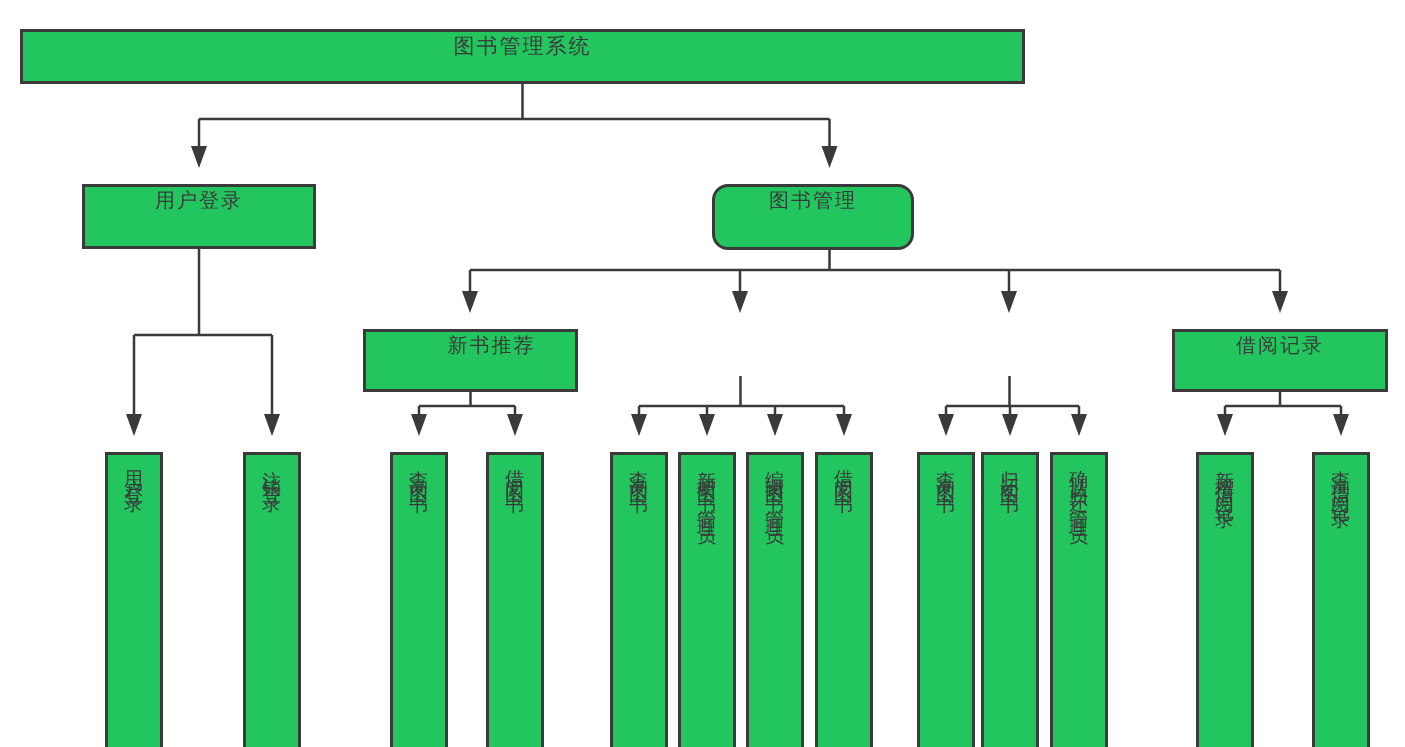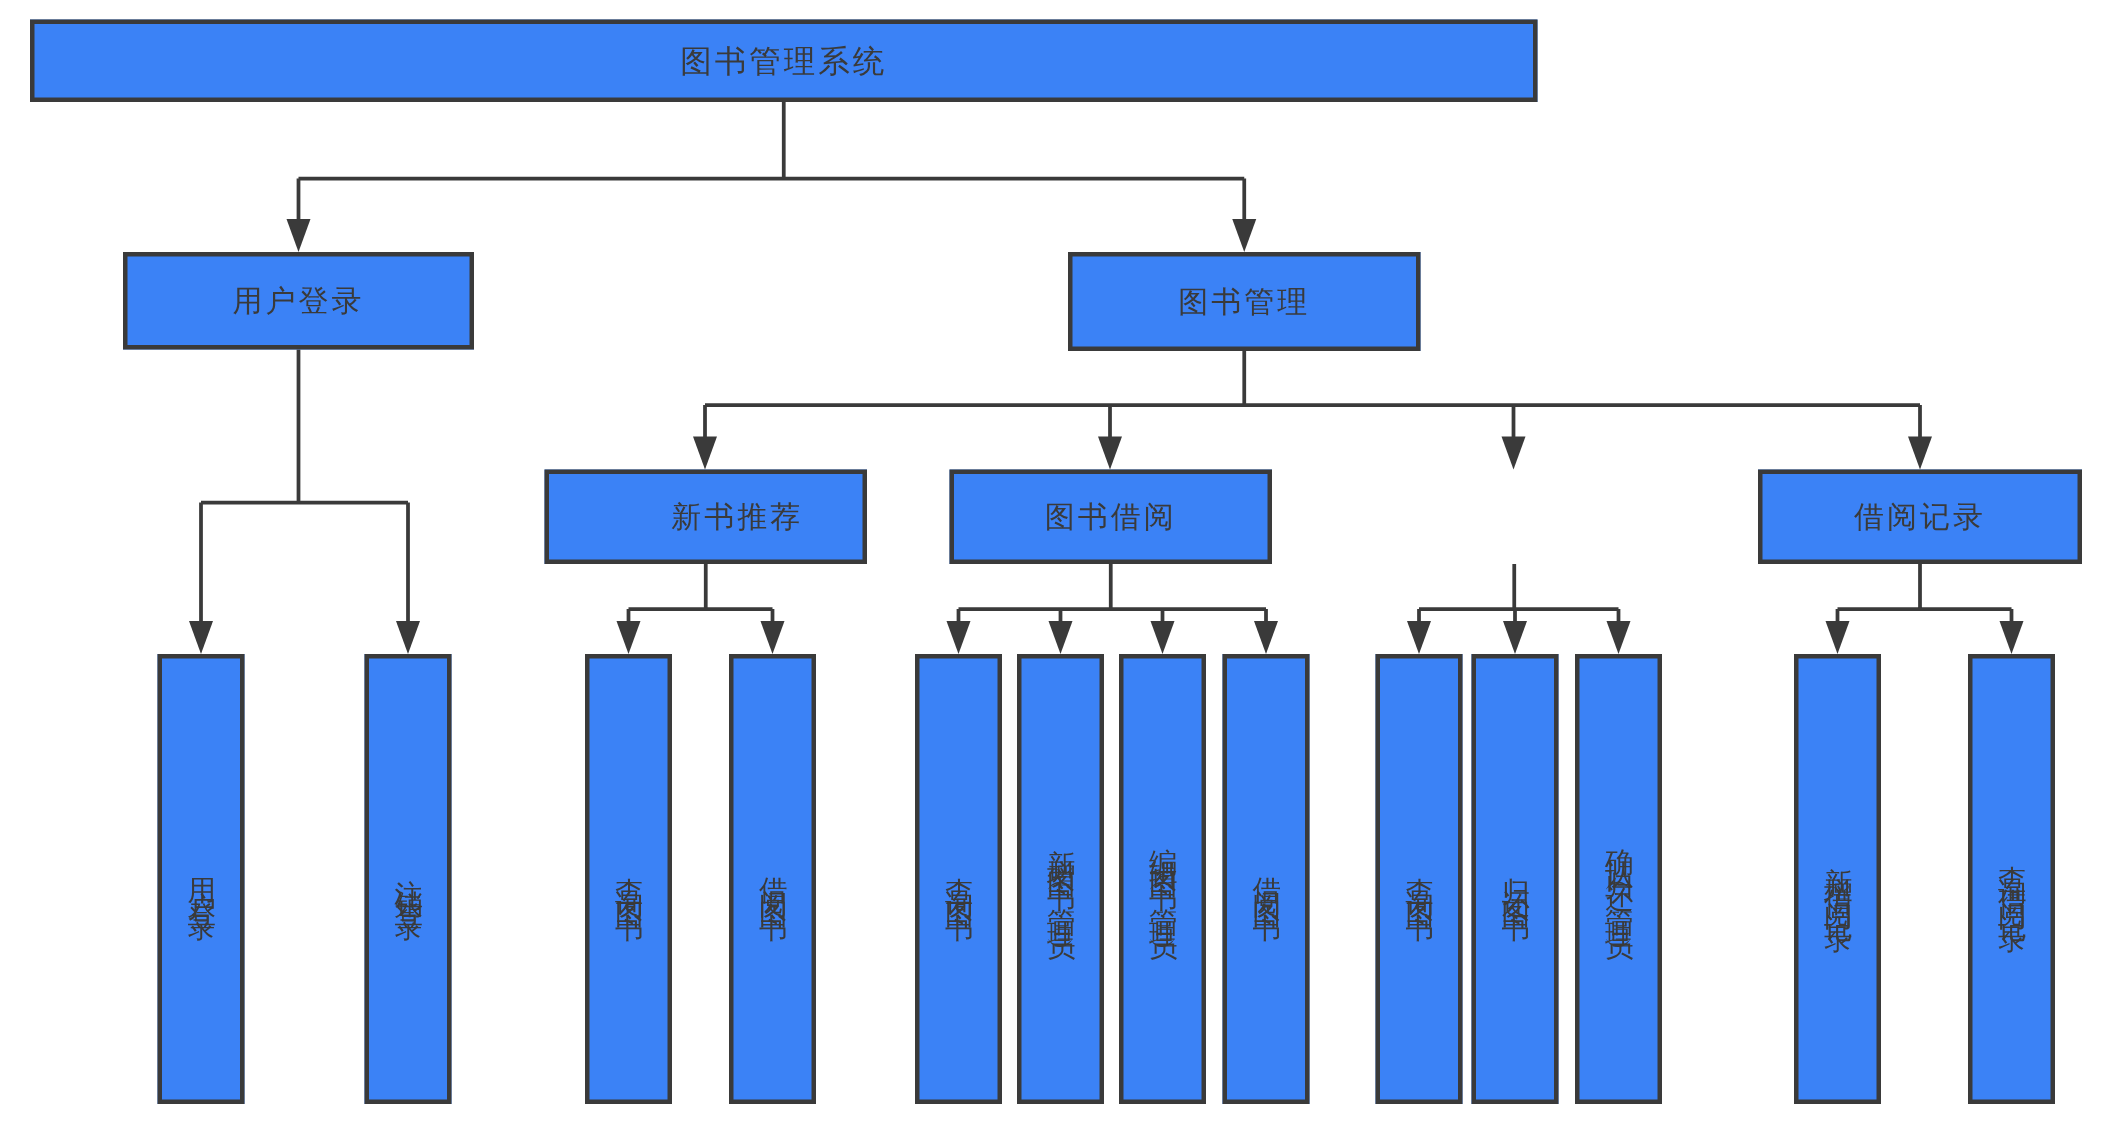--- a/index.html
+++ b/index.html
@@ -7,39 +7,40 @@
   .canvas{
     position:relative;
     width:1405px;height:747px;
     background:#ffffff;
     overflow:hidden;
   }
   svg.connectors{position:absolute;left:0;top:0;z-index:1;}
   .node{
     position:absolute;
     box-sizing:border-box;
-    background:#3b82f6;
+    background:#22c55e;
     border:3px solid #3a3a3a;
-    display:flex;align-items:center;justify-content:center;
+    display:flex;justify-content:center;
     color:#3a3a3a;
     z-index:2;
+    margin-top:16px;
   }
   .h-label{font-size:20px;letter-spacing:2px;white-space:nowrap;}
   .root-label{font-size:21px;letter-spacing:2px;white-space:nowrap;}
   .v-label{
     writing-mode:vertical-rl;
     text-orientation:mixed;
     font-size:19px;
     letter-spacing:8px;
     line-height:1;
   }
   
   .n-root{left:20px;top:13px;width:1005px;height:55px;}
   .n-user-login{left:82px;top:168px;width:234px;height:65px;}
-  .n-book-mgmt{left:712px;top:168px;width:235px;height:66px;}
+  .n-book-mgmt{left:712px;top:168px;width:202px;height:66px;border-radius:16px;}
   .n-rec{left:363px;top:313px;width:215px;height:63px;padding-left:42px;}
   .n-bb{left:633px;top:313px;width:215px;height:63px;}
   .n-cur{left:902px;top:313px;width:215px;height:63px;}
   .n-rcd{left:1172px;top:313px;width:216px;height:63px;}
   .leaf{top:436px;width:58px;height:300px;}
   .l-ul-login{left:105px;}
   .l-ul-logout{left:243px;}
   .l-rec-query{left:390px;}
   .l-rec-borrow{left:486px;}
   .l-bb-query{left:610px;}
@@ -113,23 +114,20 @@
   <div class="node n-user-login">
     <span class="h-label">用户登录</span>
   </div>
   <div class="node n-book-mgmt">
     <span class="h-label">图书管理</span>
   </div>
 
   <div class="node n-rec">
     <span class="h-label">新书推荐</span>
   </div>
-  <div class="node n-bb">
-    <span class="h-label">图书借阅</span>
-  </div>
   <div class="node n-rcd">
     <span class="h-label">借阅记录</span>
   </div>
 
   <div class="node leaf l-ul-login">
     <span class="v-label">用户登录</span>
   </div>
   <div class="node leaf l-ul-logout">
     <span class="v-label">注销登录</span>
   </div>

